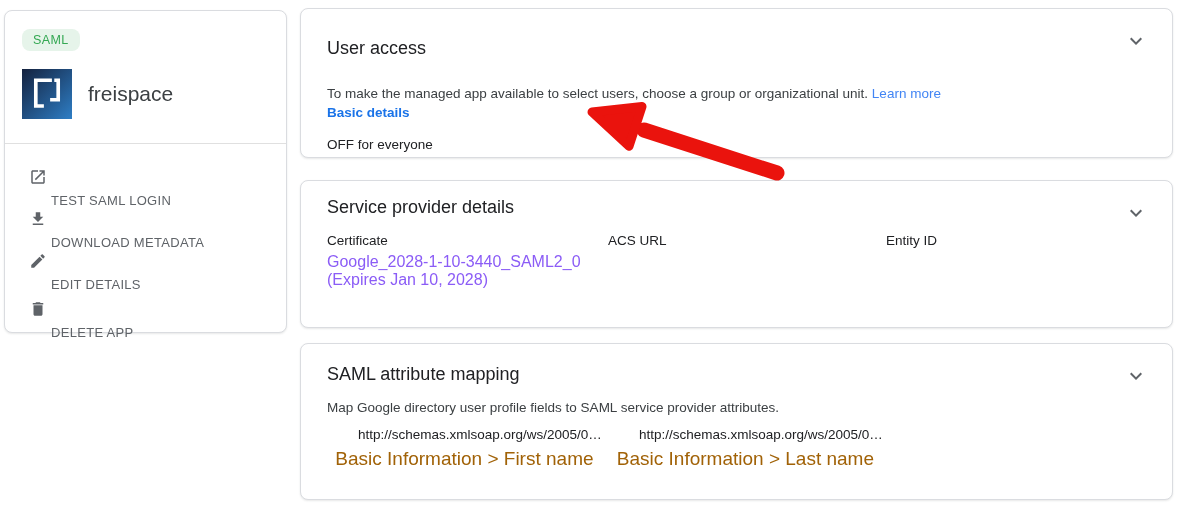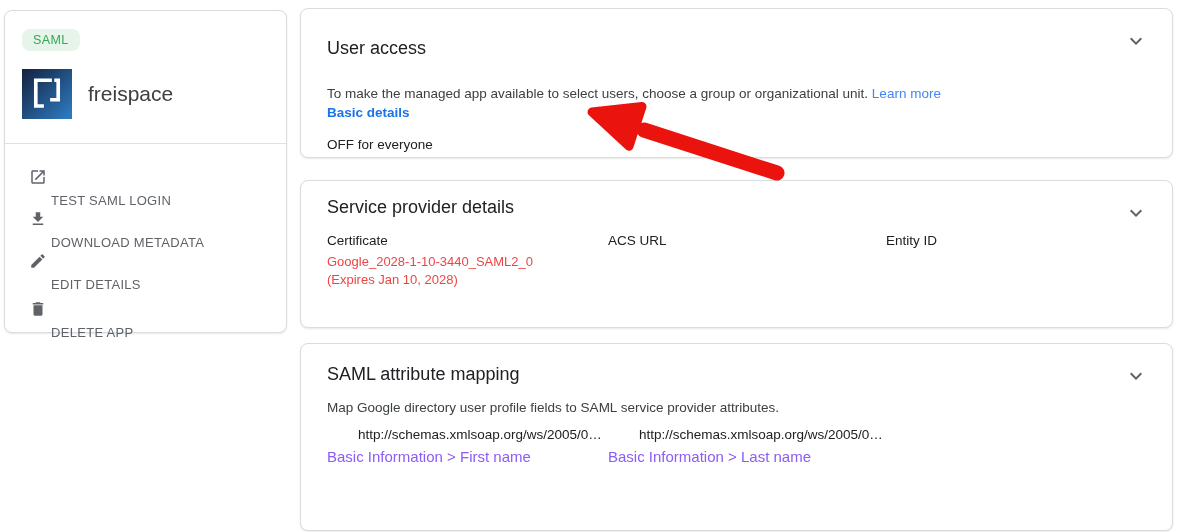--- a/index.html
+++ b/index.html
@@ -41,52 +41,52 @@
   .row-0 { top:154px; } .row-1 { top:196px; } .row-2 { top:238px; } .row-3 { top:286px; }
 
   
   .card {
     position:absolute; left:300px; width:873px;
     background:#fff; border:1px solid #dadce0; border-radius:8px;
     box-shadow:0 1px 2px rgba(60,64,67,.12);
   }
   .card-1 { top:8px;  height:150px; }
   .card-2 { top:180px; height:148px; }
-  .card-3 { top:343px; height:188px; }
+  .card-3 { top:343px; height:157px;text-align:center; }
 
   .card-title {
     position:absolute; left:26px;
     font-size:18px; font-weight:400; color:#202124;
   }
   .chevron-btn {
     position:absolute; right:24px; top:20px; width:24px; height:24px;
     border:none; background:transparent; cursor:pointer; padding:0;
   }
   .chevron-btn svg { width:24px; height:24px; fill:#5f6368; }
 
   .desc { position:absolute; left:26px; font-size:13.5px; color:#3c4043; line-height:19px; }
   .link { color:#4285f4; text-decoration:none; cursor:pointer; }
   .link-strong {
     position:absolute; left:26px;
     font-size:13.5px; font-weight:700; color:#1a73e8; text-decoration:none; cursor:pointer;
   }
   .status-line { position:absolute; left:26px; font-size:13.5px; color:#202124; }
 
   .col-header { font-size:13.5px; color:#202124; }
-  .col-value  { font-size:13px; color:#ef4444; line-height:18px; }
+  .col-value  { font-size:16px; color:#8b5cf6; line-height:18px; }
 
   .sp-col-1 { position:absolute; left:26px;  top:52px; }
   .sp-col-2 { position:absolute; left:307px; top:52px; }
   .sp-col-3 { position:absolute; left:585px; top:52px; }
   .sp-values { margin-top:5px; }
 
   .map-col-1 { position:absolute; left:26px;  top:83px; }
   .map-col-2 { position:absolute; left:307px; top:83px; }
   .map-attr  { font-size:13.5px; color:#202124;margin-left:31px; }
-  .map-field { font-size:15px; color:#8b5cf6; margin-top:6px; }
+  .map-field { font-size:19px; color:#a16207; margin-top:6px; }
 
   .card-1 .card-title { top:29px; }
   .card-1 .desc { top:63px;margin-top:12px; }
   .card-1 .link-strong { top:96px; }
   .card-1 .status-line { top:128px; }
 
   .card-2 .card-title { top:16px; }
   .card-3 .card-title { top:20px; }
   .card-3 .desc { top:54px; }
 

